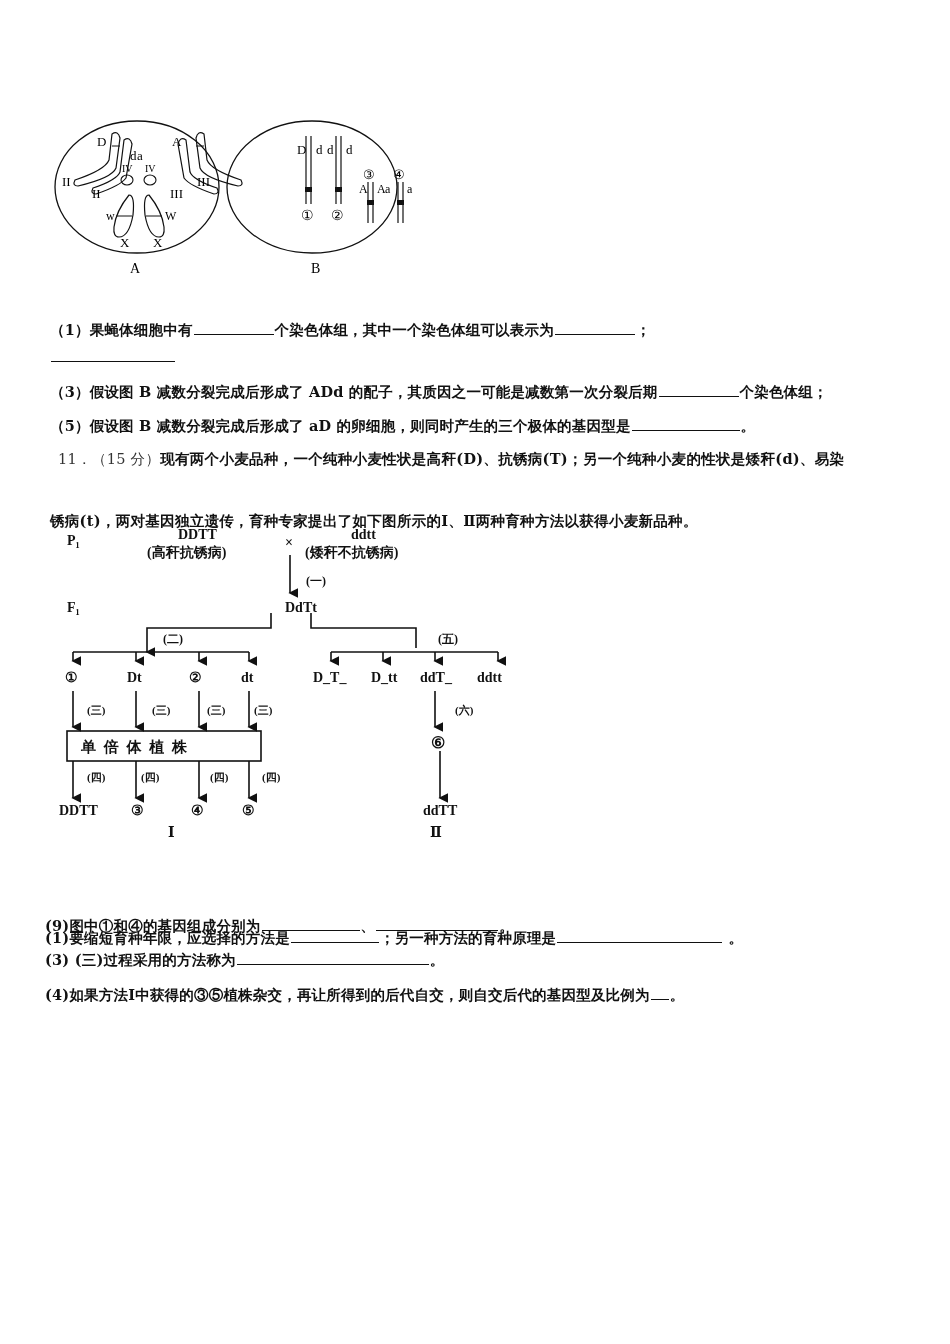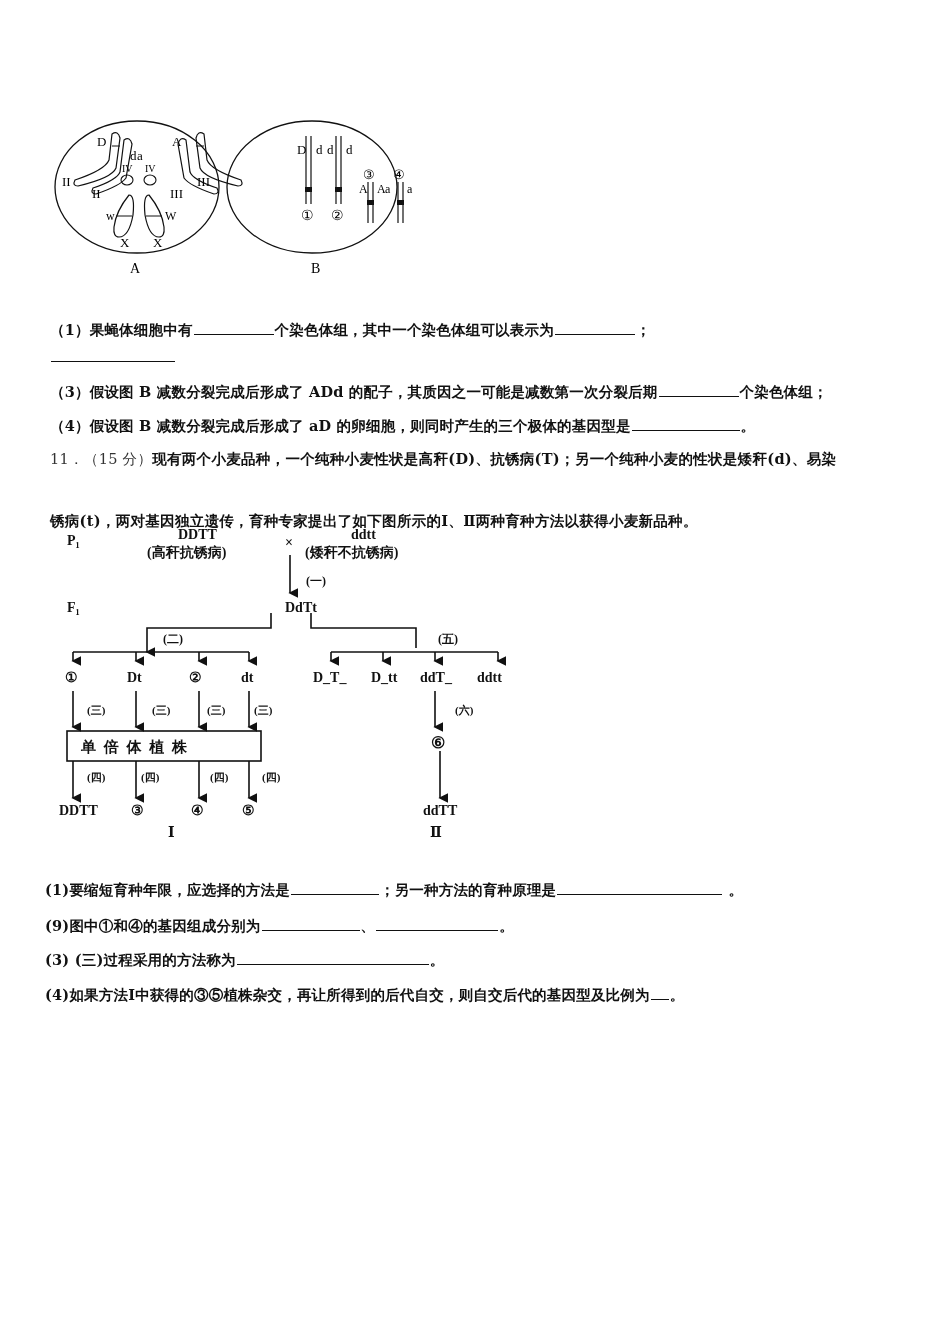--- a/index.html
+++ b/index.html
@@ -5,21 +5,21 @@
     html, body { margin: 0; padding: 0; background: #ffffff; }
     body { width: 950px; height: 1344px; position: relative; overflow: hidden;
            font-family: "DejaVu Serif", "Liberation Serif", serif; color: #111; }
     .abs { position: absolute; }
     .q-line { position: absolute; left: 50px; font-size: 14.5px; font-weight: bold;
               white-space: nowrap; letter-spacing: 0.2px; }
     .q-line .blank { display: inline-block; border-bottom: 1.2px solid #111; height: 14px;
                      vertical-align: baseline; margin: 0 1px; }
     .p-text { position: absolute; left: 50px; font-size: 14.5px; font-weight: bold;
               white-space: nowrap; letter-spacing: 0.3px; }
-    .p-text .normal { font-weight: normal; color: #333; }
+    .p-text .normal { font-weight: normal; color: #333; margin-left: 8px; }
     svg text { font-family: "Liberation Serif", "DejaVu Serif", serif; }
   </style>
 </head>
 <body>
 
 <svg class="abs" style="left:40px; top:120px;" width="380" height="170" viewBox="0 0 380 170">
 
   <g>
     <ellipse cx="97" cy="67" rx="82" ry="66" fill="none" stroke="#111" stroke-width="1.3"></ellipse>
 
@@ -94,21 +94,21 @@
 <div class="q-line" style="top:320px;">
   <span>（1）果蝇体细胞中有</span><span class="blank" style="width:80px;"></span><span>个染色体组，其中一个染色体组可以表示为</span><span class="blank" style="width:80px;"></span><span>；</span>
 </div>
 <div class="q-line" style="top:347px;">
   <span class="blank" style="width:124px;"></span>
 </div>
 <div class="q-line" style="top:382px;">
   <span>（3）假设图 B 减数分裂完成后形成了 ADd 的配子，其质因之一可能是减数第一次分裂后期</span><span class="blank" style="width:80px;"></span><span>个染色体组；</span>
 </div>
 <div class="q-line" style="top:416px;">
-  <span>（4）假设图 B 减数分裂完成后形成了 aD 的卵细胞，则同时产生的三个极体的基因型是</span><span class="blank" style="width:108px;"></span><span>。</span>
+  <span>（5）假设图 B 减数分裂完成后形成了 aD 的卵细胞，则同时产生的三个极体的基因型是</span><span class="blank" style="width:108px;"></span><span>。</span>
 </div>
 
 <div class="p-text" style="top:450px;">
   <span class="normal">11．（15 分）</span><span>现有两个小麦品种，一个纯种小麦性状是高秆(D)、抗锈病(T)；另一个纯种小麦的性状是矮秆(d)、易染</span>
 </div>
 <div class="p-text" style="top:512px;">
   <span>锈病(t)，两对基因独立遗传，育种专家提出了如下图所示的Ⅰ、Ⅱ两种育种方法以获得小麦新品种。</span>
 </div>
 
 <svg class="abs" style="left:55px; top:515px;" width="470" height="330" viewBox="0 0 470 330">
@@ -187,21 +187,21 @@
     <text x="4" y="300">DDTT</text>
     <text x="76" y="300">③</text>
     <text x="136" y="300">④</text>
     <text x="187" y="300">⑤</text>
     <text x="368" y="300">ddTT</text>
     <text x="113" y="322">Ⅰ</text>
     <text x="375" y="322">Ⅱ</text>
   </g>
 </svg>
 
-<div class="q-line" style="top:880px; left:45px;">
+<div class="q-line" style="top:928px; left:45px;">
   <span>(1)要缩短育种年限，应选择的方法是</span><span class="blank" style="width:88px;"></span><span>；另一种方法的育种原理是</span><span class="blank" style="width:165px;"></span><span> 。</span>
 </div>
 <div class="q-line" style="top:916px; left:45px;">
   <span>(9)图中①和④的基因组成分别为</span><span class="blank" style="width:98px;"></span><span>、</span><span class="blank" style="width:122px;"></span><span>。</span>
 </div>
 <div class="q-line" style="top:950px; left:45px;">
   <span>(3) (三)过程采用的方法称为</span><span class="blank" style="width:192px;"></span><span>。</span>
 </div>
 <div class="q-line" style="top:985px; left:45px;">
   <span>(4)如果方法Ⅰ中获得的③⑤植株杂交，再让所得到的后代自交，则自交后代的基因型及比例为</span><span class="blank" style="width:18px;"></span><span>。</span>

